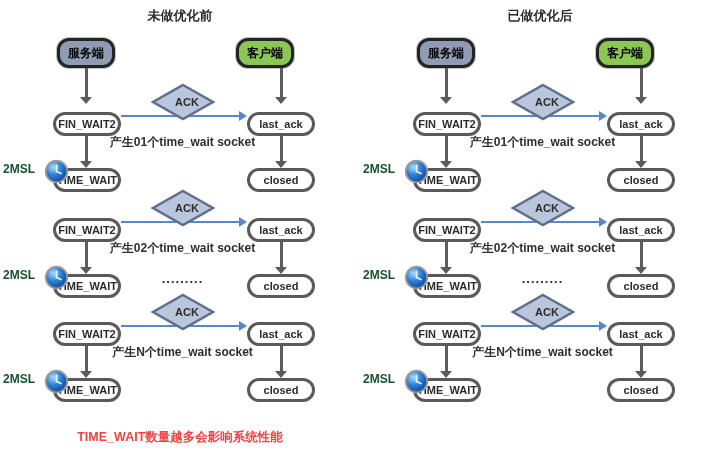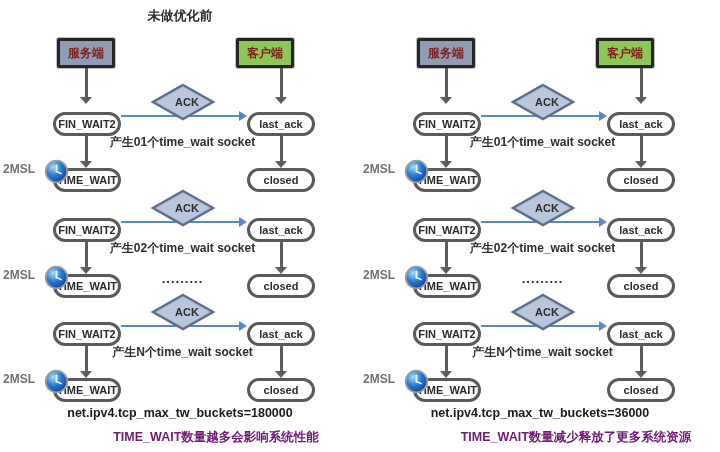--- a/index.html
+++ b/index.html
@@ -8,22 +8,22 @@
     font-family:"Liberation Sans","DejaVu Sans",sans-serif;font-weight:bold;color:#2f2f2f;
   }
   .panel{position:absolute;top:0;width:360px;height:382px;}
   #panel-before{left:0;}
   #panel-after{left:360px;}
 
   .panel-title{position:absolute;top:7px;left:0;width:360px;text-align:center;font-size:13px;color:#2b2b2b;}
 
   .hbox{
     position:absolute;top:38px;width:58px;height:30px;box-sizing:border-box;
-    border:3px solid #242424;border-radius:2px;box-shadow:0 0 0 1px #c4c4c4;
-    display:flex;align-items:center;justify-content:center;font-size:12px;color:#7f1d1d;
+    border:3px solid #242424;border-radius:12px;box-shadow:0 0 0 1px #c4c4c4;
+    display:flex;align-items:center;justify-content:center;font-size:12px;color:#000000;
   }
   .hbox.server{left:57px;background:#8f9cb3;}
   .hbox.client{left:236px;background:#8cc755;}
 
   .cycle{position:absolute;left:0;width:360px;height:106px;}
   .cycle-1{top:104px;} .cycle-2{top:210px;} .cycle-3{top:314px;}
 
   .stadium{
     position:absolute;width:68px;height:24px;box-sizing:border-box;background:#ffffff;
     border:3px solid #5a5a5a;border-radius:13px;display:flex;align-items:center;justify-content:center;
@@ -47,27 +47,27 @@
   .harrow::after{content:'';position:absolute;right:0;top:1px;width:0;height:0;
     border-top:5px solid transparent;border-bottom:5px solid transparent;border-left:8px solid #5b87c5;}
 
   .diamond{position:absolute;left:150px;top:-21px;width:66px;height:38px;z-index:2;}
   .diamond svg{position:absolute;left:0;top:0;}
   .diamond span{position:absolute;left:4px;top:0;width:66px;height:38px;display:flex;
     align-items:center;justify-content:center;font-size:11px;color:#2b2b2b;}
 
   .caption{position:absolute;top:30px;left:35px;width:295px;text-align:center;font-size:12px;color:#2e2e2e;}
 
-  .msl{position:absolute;left:3px;top:58px;width:40px;font-size:12px;color:#737373;}
+  .msl{position:absolute;left:3px;top:58px;width:40px;font-size:12px;color:#14532d;}
   .clock{position:absolute;left:44px;top:55px;width:25px;height:25px;z-index:2;}
   .dots{position:absolute;top:61px;left:35px;width:295px;text-align:center;font-size:13px;
     letter-spacing:1px;color:#2e2e2e;}
 
   .sysctl{position:absolute;top:406px;left:0;width:360px;text-align:center;font-size:12.5px;color:#1a1a1a;}
-  .conclusion{position:absolute;top:429px;left:0;width:360px;text-align:center;font-size:12.5px;color:#701a75;margin-left:36px;}
+  .conclusion{position:absolute;top:429px;left:0;width:360px;text-align:center;font-size:12.5px;color:#ef4444;}
 </style>
 </head>
 <body>
 
 <div class="panel" id="panel-before">
   <div class="panel-title">未做优化前</div>
 
   <div class="hbox server">服务端</div>
   <div class="hbox client">客户端</div>
   <div class="varrow header-arrow vx1"></div>
@@ -149,25 +149,25 @@
       <svg width="25" height="25" viewBox="0 0 25 25">
         <circle cx="12.5" cy="12.5" r="10.8" fill="url(#cg)" stroke="#9c9c9c" stroke-width="1.8"></circle>
         <path d="M12.5 12.5 L12.5 6.5" stroke="#e8f4ff" stroke-width="1.8" stroke-linecap="round"></path>
         <path d="M12.5 12.5 L17 14.5" stroke="#e8f4ff" stroke-width="1.8" stroke-linecap="round"></path>
       </svg>
     </div>
     <div class="stadium col1 row-bottom">TIME_WAIT</div>
     <div class="stadium col2 row-bottom">closed</div>
   </div>
 
-  <div class="sysctl">net.ipv4.tcp_max_tw_buckets=180000</div>
   <div class="conclusion">TIME_WAIT数量越多会影响系统性能</div>
 </div>
 
 <div class="panel" id="panel-after">
+  <div class="panel-title">已做优化后</div>
 
   <div class="hbox server">服务端</div>
   <div class="hbox client">客户端</div>
   <div class="varrow header-arrow vx1"></div>
   <div class="varrow header-arrow vx2"></div>
 
   <div class="cycle cycle-1">
     <div class="harrow"></div>
     <div class="stadium col1 row-top">FIN_WAIT2</div>
     <div class="stadium col2 row-top">last_ack</div>
@@ -236,15 +236,13 @@
       <svg width="25" height="25" viewBox="0 0 25 25">
         <circle cx="12.5" cy="12.5" r="10.8" fill="url(#cg)" stroke="#9c9c9c" stroke-width="1.8"></circle>
         <path d="M12.5 12.5 L12.5 6.5" stroke="#e8f4ff" stroke-width="1.8" stroke-linecap="round"></path>
         <path d="M12.5 12.5 L17 14.5" stroke="#e8f4ff" stroke-width="1.8" stroke-linecap="round"></path>
       </svg>
     </div>
     <div class="stadium col1 row-bottom">TIME_WAIT</div>
     <div class="stadium col2 row-bottom">closed</div>
   </div>
 
-  <div class="sysctl">net.ipv4.tcp_max_tw_buckets=36000</div>
-  <div class="conclusion">TIME_WAIT数量减少释放了更多系统资源</div>
 </div>
 
 </body></html>

